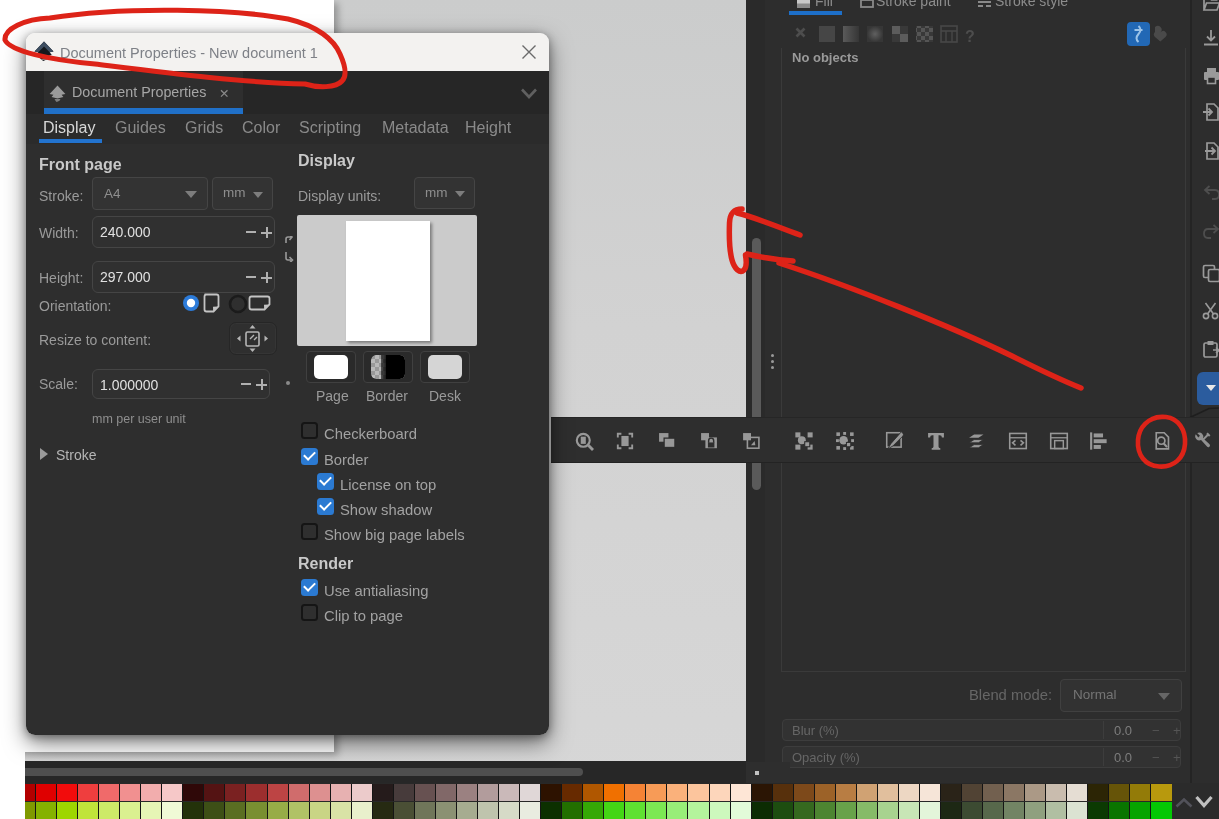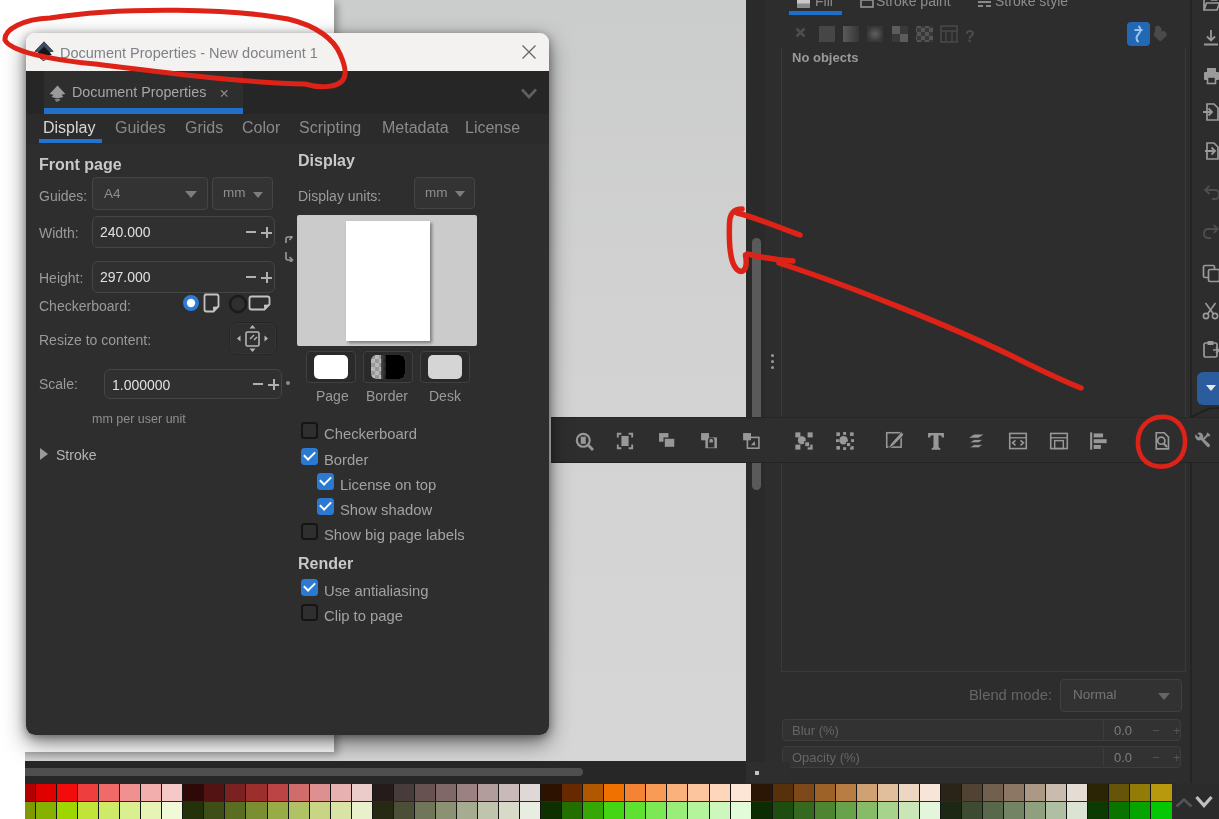--- a/index.html
+++ b/index.html
@@ -451,27 +451,27 @@
 <svg class="abs" style="left:520px;top:87px" width="18" height="13">
     <path d="M2 2.5 L9 10 L16 2.5" stroke="#606060" stroke-width="2.6" fill="none"></path>
   </svg>
 <div class="abs" id="ntabs"></div>
 <span class="ntab" style="left:43px;color:#d8d8d8">Display</span>
 <span class="ntab" style="left:115px">Guides</span>
 <span class="ntab" style="left:185px">Grids</span>
 <span class="ntab" style="left:242px">Color</span>
 <span class="ntab" style="left:299px">Scripting</span>
 <span class="ntab" style="left:382px">Metadata</span>
-<span class="ntab" style="left:465px">License</span>
+<span class="ntab" style="left:465px">Height</span>
 <div class="abs" id="ntabline"></div>
 
 <div class="h1" style="left:39px;top:156px">Front page</div>
 <div class="h1" style="left:298px;top:152px">Display</div>
 
-<div class="lab" style="left:39px;top:188px">Guides:</div>
+<div class="lab" style="left:39px;top:188px">Stroke:</div>
 <div class="combo" style="left:92px;top:177px;width:116px;height:33px">
     <span style="position:absolute;left:11px;top:8px">A4</span>
     <span class="caret" style="left:92px;top:13px"></span>
   </div>
 <div class="combo" style="left:212px;top:177px;width:61px;height:33px">
     <span style="position:absolute;left:10px;top:7px">mm</span>
     <span class="caret" style="left:40px;top:14px;border-left-width:5px;border-right-width:5px;border-top-width:6px"></span>
   </div>
 
 <div class="lab" style="left:39px;top:225px">Width:</div>
@@ -486,21 +486,21 @@
     <span class="v">297.000</span>
     <span class="minus" style="left:153px;top:14px"></span>
     <span class="plus" style="left:168px;top:10px"></span>
   </div>
 
 <div class="abs" style="left:282px;top:236px"><svg width="14" height="26">
 <path d="M4 7 L4 3 Q4 1 6 1 L9 1 M7.5 4 L10 1 L7.5 -1.5" stroke="#999" stroke-width="1.6" fill="none"></path>
 <path d="M4 16 L4 22 Q4 24 6 24 L9 24 M7.5 21 L10.5 24 L7.5 27" stroke="#999" stroke-width="1.6" fill="none"></path>
 </svg></div>
 
-<div class="lab" style="left:39px;top:298px">Checkerboard:</div>
+<div class="lab" style="left:39px;top:298px">Orientation:</div>
 <div class="abs" style="left:181px;top:291px"><svg width="100" height="30">
 <circle cx="10" cy="12" r="8" fill="#2c7bd9"></circle>
       <circle cx="10" cy="12" r="4.2" fill="#fff"></circle>
 <path d="M23.5 3.5 h12 q2 0 2 2 v10 l-5 5 h-7 q-2 0 -2 -2 v-13 q0 -2 2 -2 z" fill="none" stroke="#c4c4c4" stroke-width="1.8"></path>
 <path d="M37 15.5 l-4.8 4.8 l-0.2 -4.6 z" fill="#c4c4c4"></path>
 <circle cx="57" cy="13" r="8" fill="#2f2f2f" stroke="#1b1b1b" stroke-width="2.6"></circle>
 <path d="M70.5 5.5 h16 q2 0 2 2 v6 l-5 5 h-13 q-2 0 -2 -2 v-9 q0 -2 2 -2 z" fill="none" stroke="#c4c4c4" stroke-width="1.8"></path>
 <path d="M88 13.5 l-4.8 4.8 l-0.2 -4.6 z" fill="#c4c4c4"></path>
 </svg></div>
 
@@ -510,21 +510,21 @@
 <rect x="16" y="9" width="13" height="14" rx="1.5" fill="none" stroke="#b5b5b5" stroke-width="1.6"></rect>
 <path d="M20 16 l4 -4 M24 17 l3 -3" stroke="#b5b5b5" stroke-width="1.4"></path>
 <path d="M22.5 2 l-3 3.5 h6 z" fill="#b5b5b5"></path>
 <path d="M22.5 29 l-3 -3.5 h6 z" fill="#b5b5b5"></path>
 <path d="M7 15.5 l3.5 -3 v6 z" fill="#b5b5b5"></path>
 <path d="M38 15.5 l-3.5 -3 v6 z" fill="#b5b5b5"></path>
 </svg>
   </div>
 
 <div class="lab" style="left:39px;top:376px">Scale:</div>
-<div class="field" style="left:104px;top:369px;width:178px;height:30px">
+<div class="field" style="left:92px;top:369px;width:178px;height:30px">
     <span class="v">1.000000</span>
     <span class="minus" style="left:148px;top:13px"></span>
     <span class="plus" style="left:163px;top:9px"></span>
   </div>
 <div class="abs" style="left:286px;top:381px;width:4px;height:4px;border-radius:50%;background:#8a8a8a"></div>
 
 <div class="lab" style="left:92px;top:412px;font-size:12.5px;color:#8e8e8e">mm per user unit</div>
 <div class="abs" style="left:40px;top:448px;width:0;height:0;border-top:6px solid transparent;border-bottom:6px solid transparent;border-left:8px solid #9a9a9a"></div>
 <div class="lab" style="left:56px;top:447px;color:#b5b5b5;font-size:14px">Stroke</div>
 

